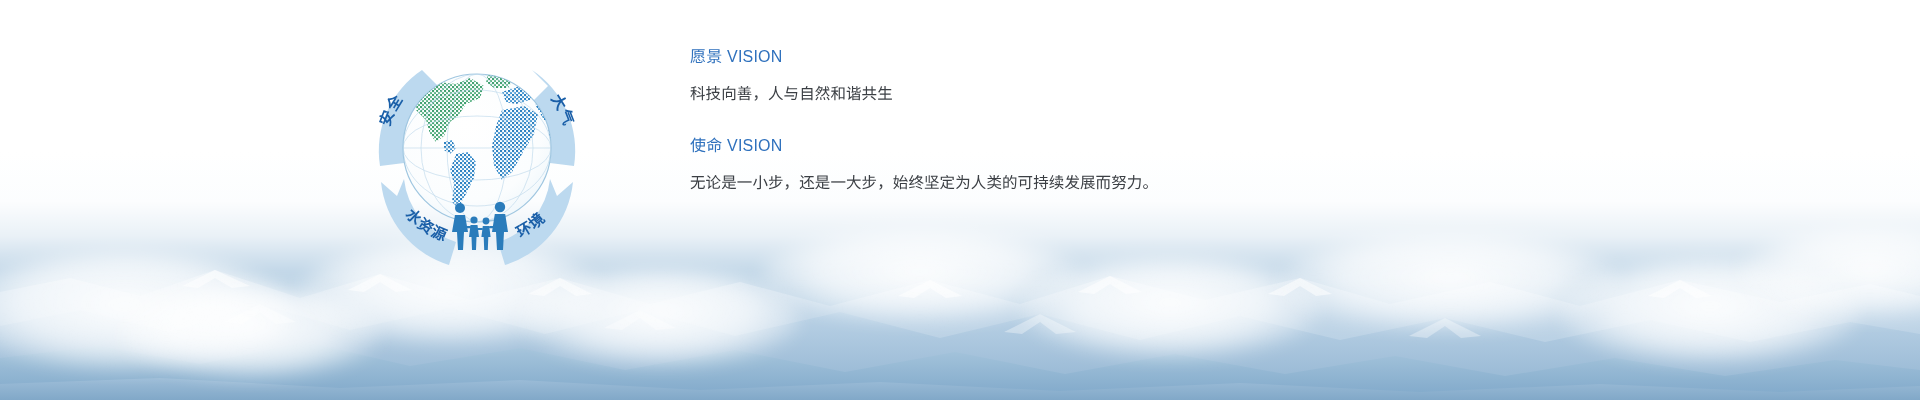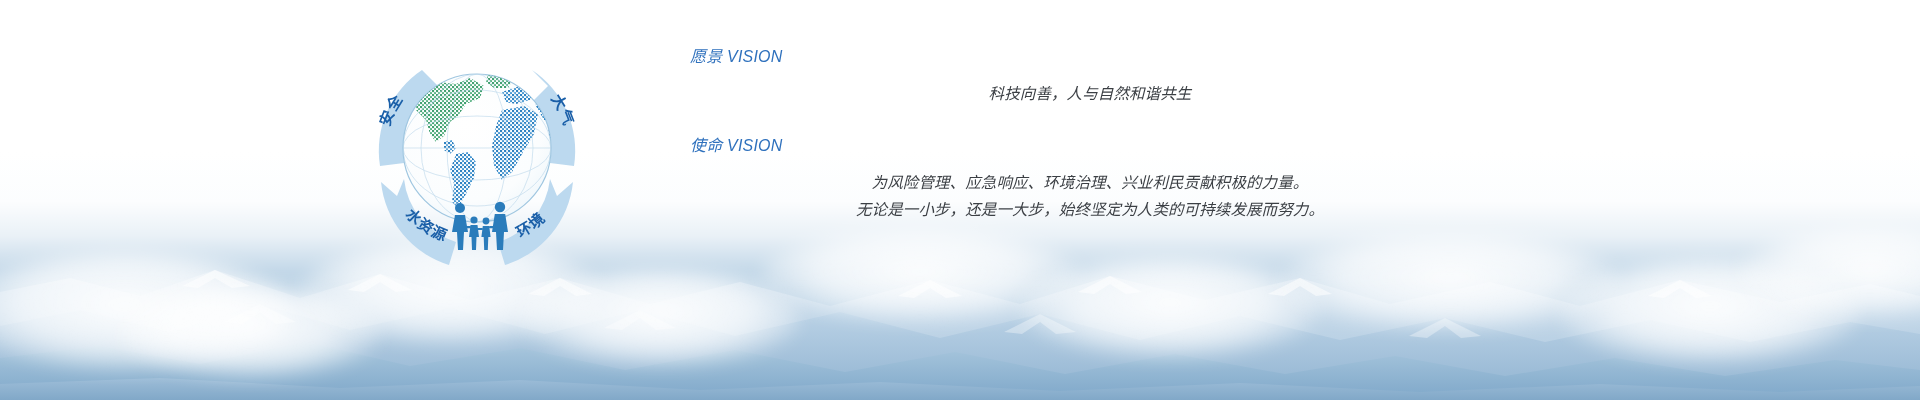--- a/index.html
+++ b/index.html
@@ -93,40 +93,39 @@
     letter-spacing: 1px;
   }
 
   
   .text-col {
     position: absolute;
     left: 690px;
     top: 44px;
     width: 800px;
   }
-  .block { margin-bottom: 26px; font-style: italic; }
+  .block { margin-bottom: 26px; }
   .block:last-child { margin-bottom: 0; }
 
   .block-heading {
     font-size: 16px;
     color: #2f71bd;
     line-height: 26px;
     margin: 0 0 10px 0;
     font-weight: 400;
     letter-spacing: 0.2px;
     white-space: nowrap;
   }
   .block-line {
     font-size: 15.5px;
     color: #3b3f44;
     line-height: 27px;
     margin: 0;
     letter-spacing: 0.1px;
     white-space: nowrap;
-    text-align: center;
   }
 </style>
 </head>
 <body>
 
 <div id="banner">
 
   <div class="sky-wash"></div>
 
   <div class="photo-band">
@@ -319,19 +318,18 @@
 
   <div class="text-col">
 
     <div class="block">
       <p class="block-heading">愿景 VISION</p>
       <p class="block-line">科技向善，人与自然和谐共生</p>
     </div>
 
     <div class="block">
       <p class="block-heading">使命 VISION</p>
-      <p class="block-line">为风险管理、应急响应、环境治理、兴业利民贡献积极的力量。</p>
       <p class="block-line">无论是一小步，还是一大步，始终坚定为人类的可持续发展而努力。</p>
     </div>
 
   </div>
 
 </div>
 
 </body></html>

